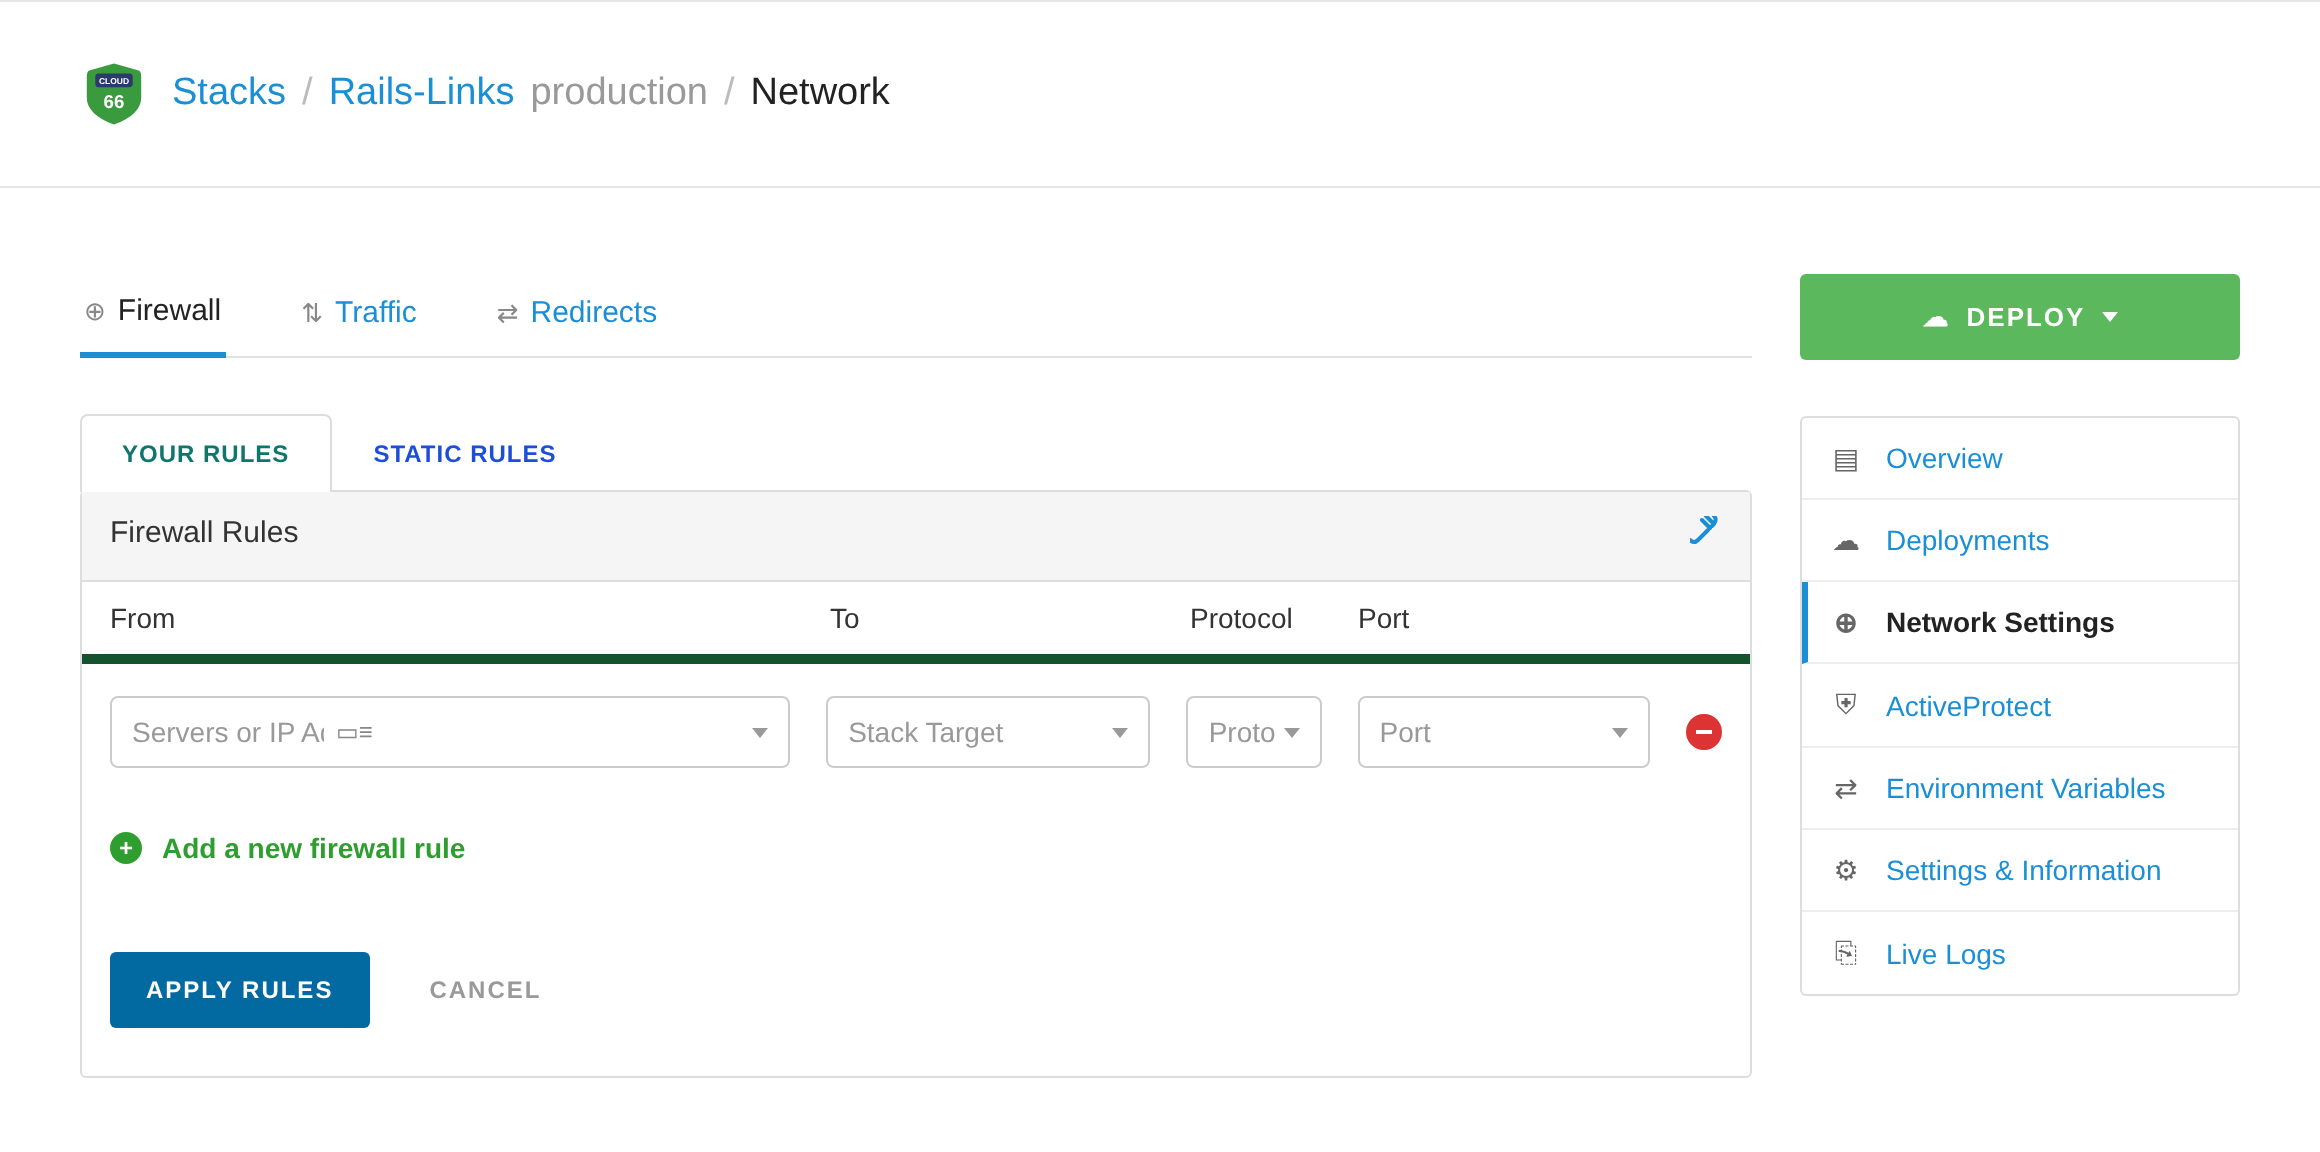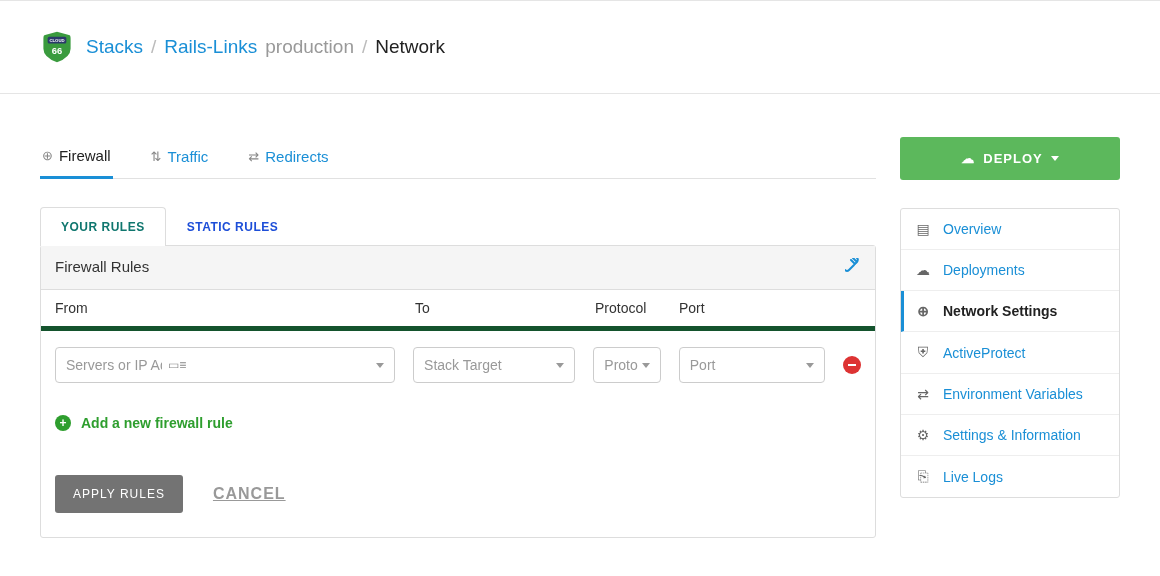--- a/index.html
+++ b/index.html
@@ -36,22 +36,22 @@
 .sel-from { width:344px; }
 .sel-to { width:164px; }
 .sel-proto { width:68px; }
 .sel-port { width:148px; }
 .caret-down { width:0; height:0; border-left:4px solid transparent; border-right:4px solid transparent; border-top:5px solid #999; }
 .remove-btn { width:18px; height:18px; background:#d33; border-radius:50%; display:flex; align-items:center; justify-content:center; cursor:pointer; }
 .remove-btn .bar { width:8px; height:2px; background:#fff; }
 .add-row { padding:16px 14px 20px; display:flex; align-items:center; gap:10px; color:#2e9e2e; font-weight:600; cursor:pointer; }
 .add-row .plus { width:16px; height:16px; background:#2e9e2e; border-radius:50%; color:#fff; display:flex; align-items:center; justify-content:center; font-size:12px; }
 .actions { padding:24px 14px; display:flex; gap:30px; align-items:center; }
-.btn-apply { background:#737373; color:#fff; border:none; padding:12px 18px; border-radius:3px; letter-spacing:1px; font-size:12px; font-weight:400; cursor:pointer; }
-.btn-cancel { color:#999; letter-spacing:1px; font-size:16px; font-weight:600; cursor:pointer;text-decoration:underline; }
+.btn-apply { background:#0369a1; color:#fff; border:none; padding:12px 18px; border-radius:3px; letter-spacing:1px; font-size:12px; font-weight:700; cursor:pointer; }
+.btn-cancel { color:#999; letter-spacing:1px; font-size:12px; font-weight:600; cursor:pointer; }
 .deploy-btn { width:100%; background:#5cb85c; color:#fff; border:none; border-radius:3px; padding:14px 0; font-size:13px; letter-spacing:1px; font-weight:600; cursor:pointer; display:flex; align-items:center; justify-content:center; gap:8px;}
 .deploy-btn .caret { width:0; height:0; border-left:4px solid transparent; border-right:4px solid transparent; border-top:5px solid #fff; }
 .sidenav { border:1px solid #ddd; border-radius:3px; margin-top:28px; }
 .sidenav .item { display:flex; align-items:center; gap:12px; padding:12px 14px; border-bottom:1px solid #eee; cursor:pointer; color:#1a8fd6; font-size:14px; }
 .sidenav .item:last-child { border-bottom:none; }
 .sidenav .item.active { color:#222; font-weight:600; border-left:3px solid #1a8fd6; padding-left:11px; }
 .sidenav .item .ic { color:#666; width:16px; text-align:center; }
 .card-icon { color:#888; font-size:12px; }
 </style>
 </head>

